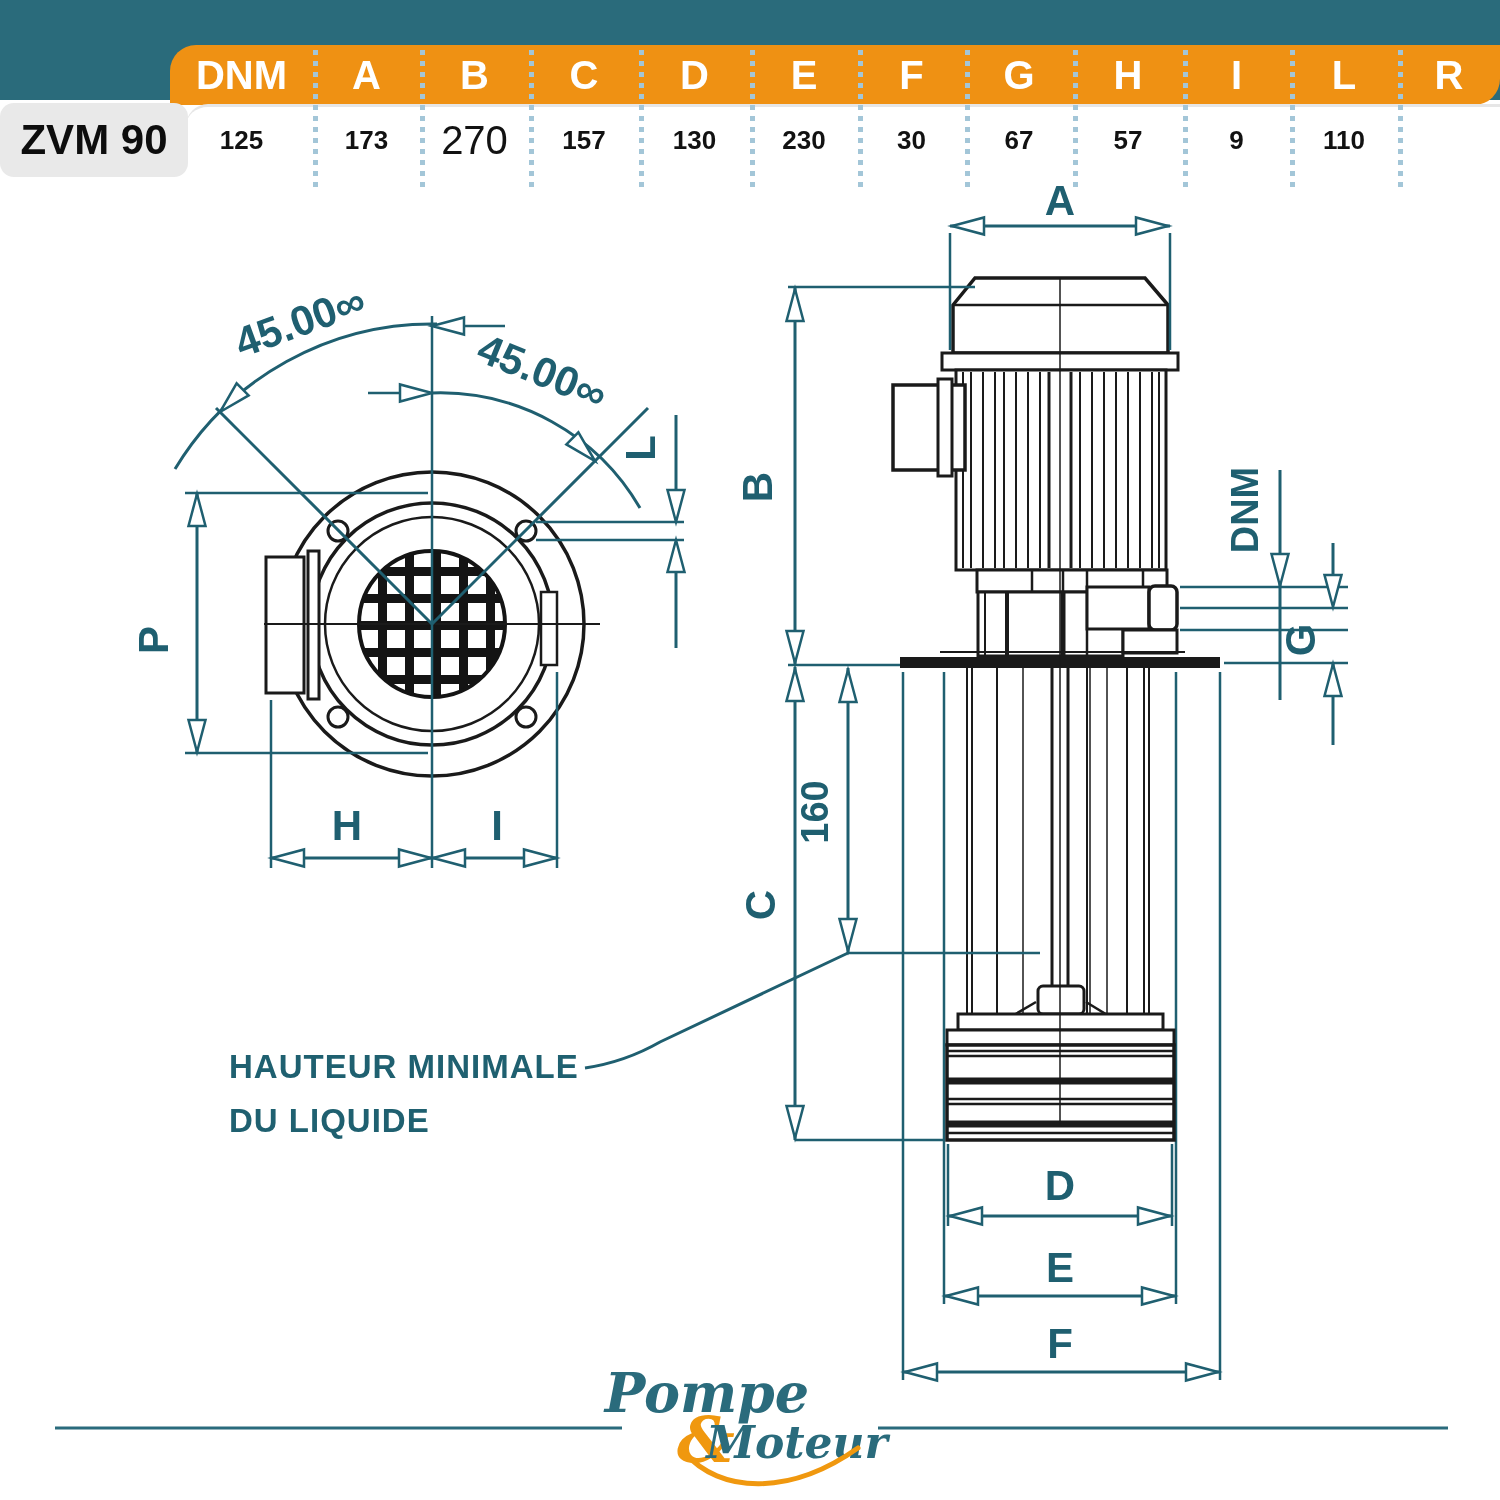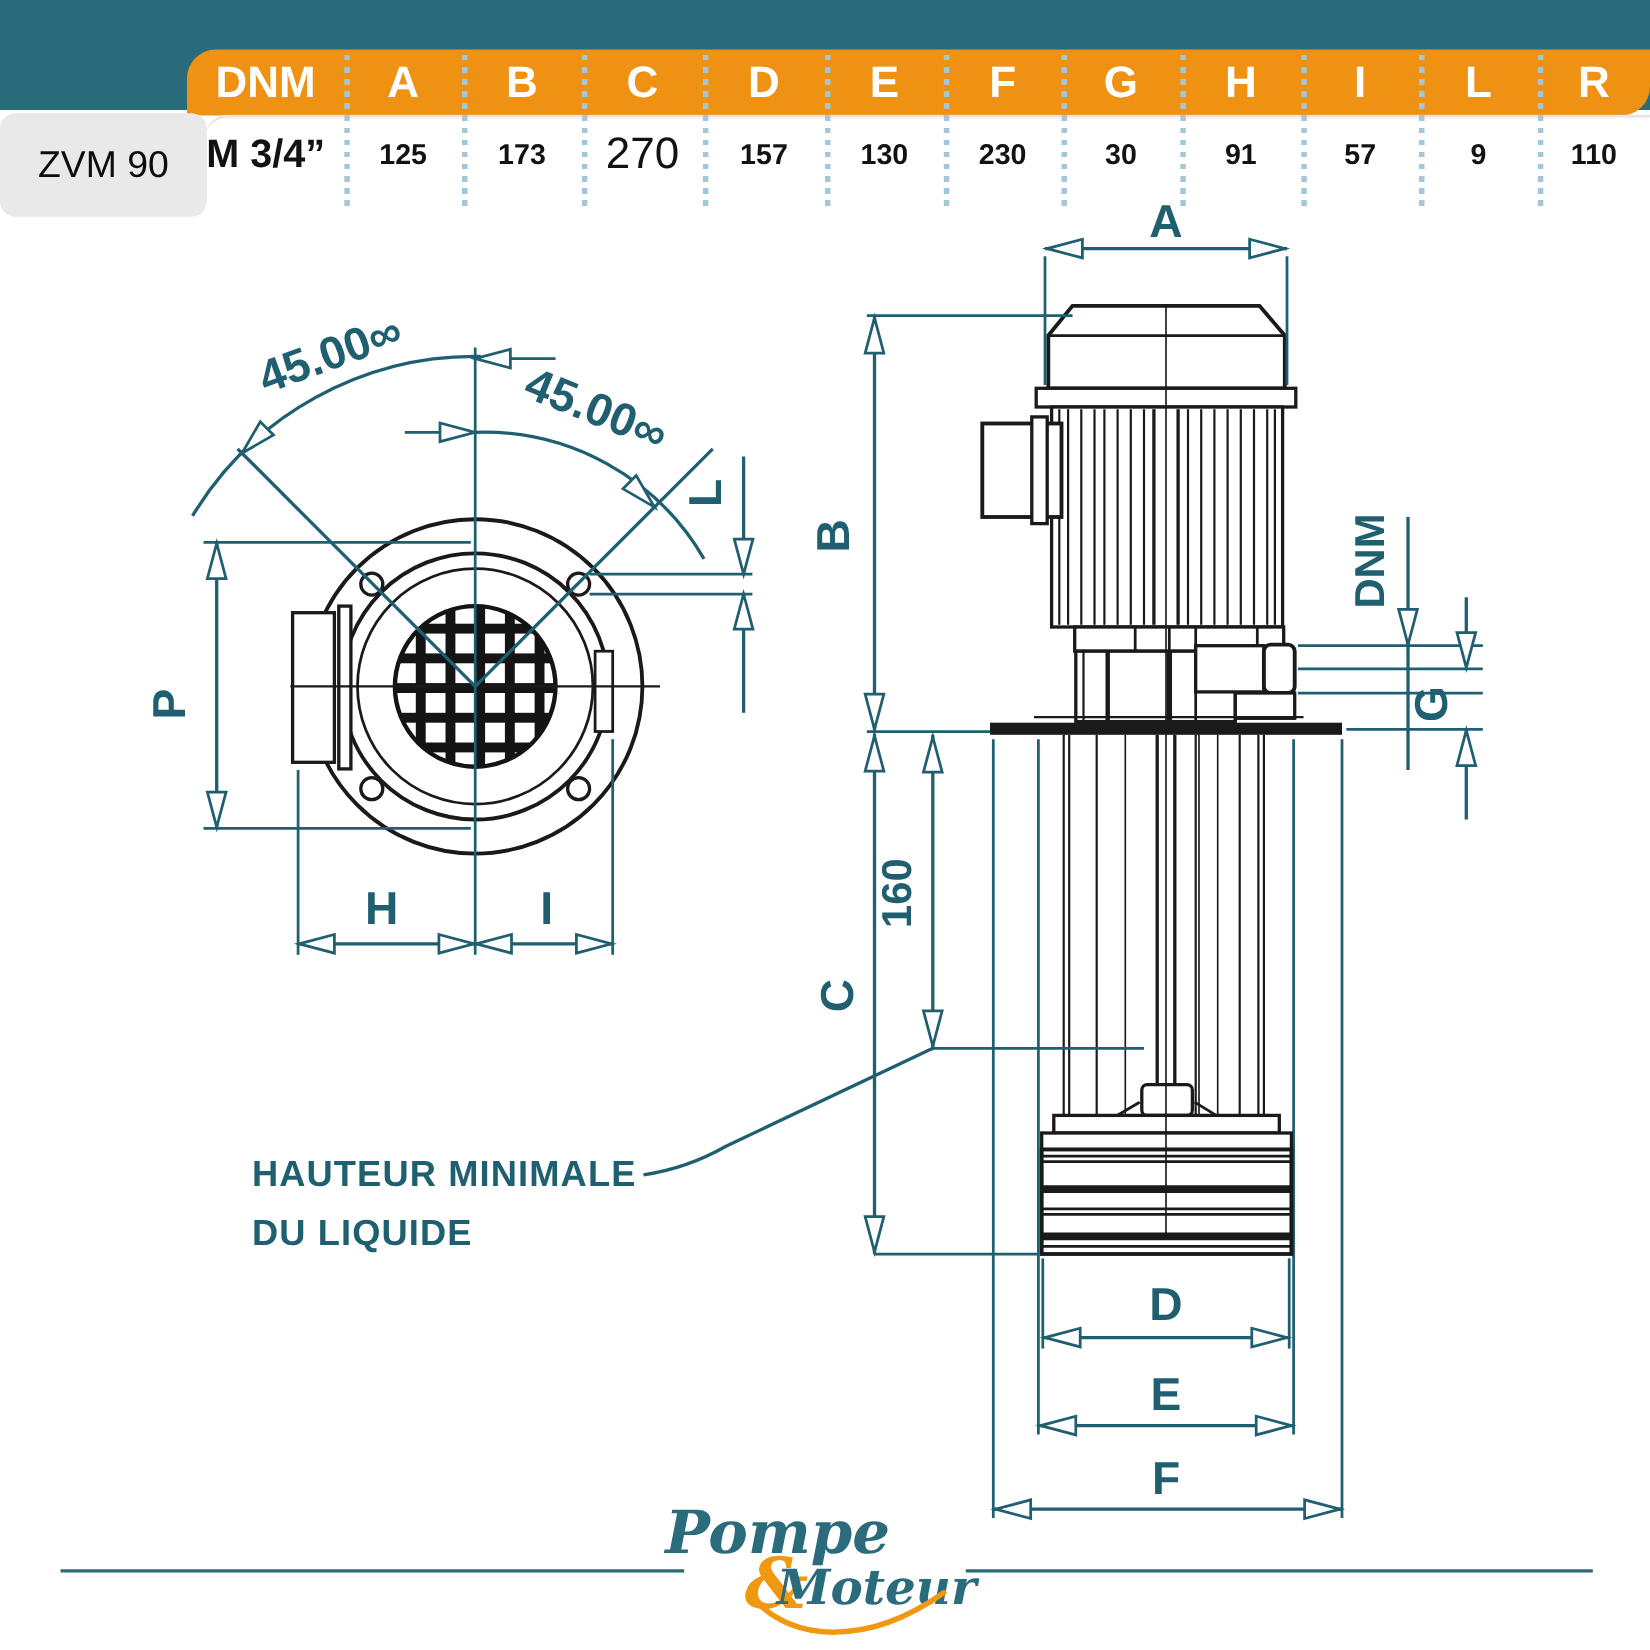--- a/index.html
+++ b/index.html
@@ -13,23 +13,23 @@
          grid-template-columns:143px 107px 109px 110px 111px 108px 107px 108px 110px 107px 108px 102px;}
   .headgrid{top:45px;height:60px;}
   .valgrid{top:103px;height:74px;}
   .hcell{display:flex;align-items:center;justify-content:center;color:#fff;
          font-size:40px;font-weight:700;}
   .vcard{position:absolute;left:186px;top:104px;width:1314px;height:72px;background:#fff;
          border-radius:22px 0 0 0;border-top:3px solid #e6e6e6;}
   .vcell{display:flex;align-items:center;justify-content:center;color:#121212;
          font-size:26px;font-weight:700;}
   .vcell.thin{font-weight:500;font-size:40px;}
-  .modelbox{position:absolute;left:0;top:103px;width:188px;height:94px;background:#e9e9e9;
+  .modelbox{position:absolute;left:0;top:103px;width:188px;height:74px;background:#e9e9e9;
          border-radius:14px;display:flex;align-items:center;justify-content:center;
-         color:#0d0d0d;font-size:34px;font-weight:400;}
+         color:#0d0d0d;font-size:42px;font-weight:700;}
   .sep{position:absolute;top:50px;height:138px;width:5px;
        background:repeating-linear-gradient(to bottom,#a3c6d8 0 5px,rgba(0,0,0,0) 5px 11px);}
   
   svg.diagram{position:absolute;left:0;top:0;width:1500px;height:1500px;}
   .k{stroke:#1a1a1a;fill:none;}
   .kf{stroke:#1a1a1a;fill:#fff;}
   .t{stroke:#1f5f70;fill:none;stroke-width:3;}
   .te{stroke:#1f5f70;fill:none;stroke-width:2.5;}
   .dimtxt{fill:#1f5f70;font-family:"Liberation Sans",sans-serif;font-size:42px;font-weight:700;}
   .dimtxt.sm{font-size:38px;}
@@ -56,29 +56,28 @@
     <div class="hcell">E</div>
     <div class="hcell">F</div>
     <div class="hcell">G</div>
     <div class="hcell">H</div>
     <div class="hcell">I</div>
     <div class="hcell">L</div>
     <div class="hcell">R</div>
   </div>
 
   <div class="valgrid">
-    <div class="vcell" style="font-size:36px">M 3/4”</div>
     <div class="vcell">125</div>
     <div class="vcell">173</div>
     <div class="vcell thin">270</div>
     <div class="vcell">157</div>
     <div class="vcell">130</div>
     <div class="vcell">230</div>
     <div class="vcell">30</div>
-    <div class="vcell">91</div>
+    <div class="vcell">67</div>
     <div class="vcell">57</div>
     <div class="vcell">9</div>
     <div class="vcell">110</div>
   </div>
 
   <div class="sep" style="left:313px"></div>
   <div class="sep" style="left:420px"></div>
   <div class="sep" style="left:529px"></div>
   <div class="sep" style="left:639px"></div>
   <div class="sep" style="left:750px"></div>

